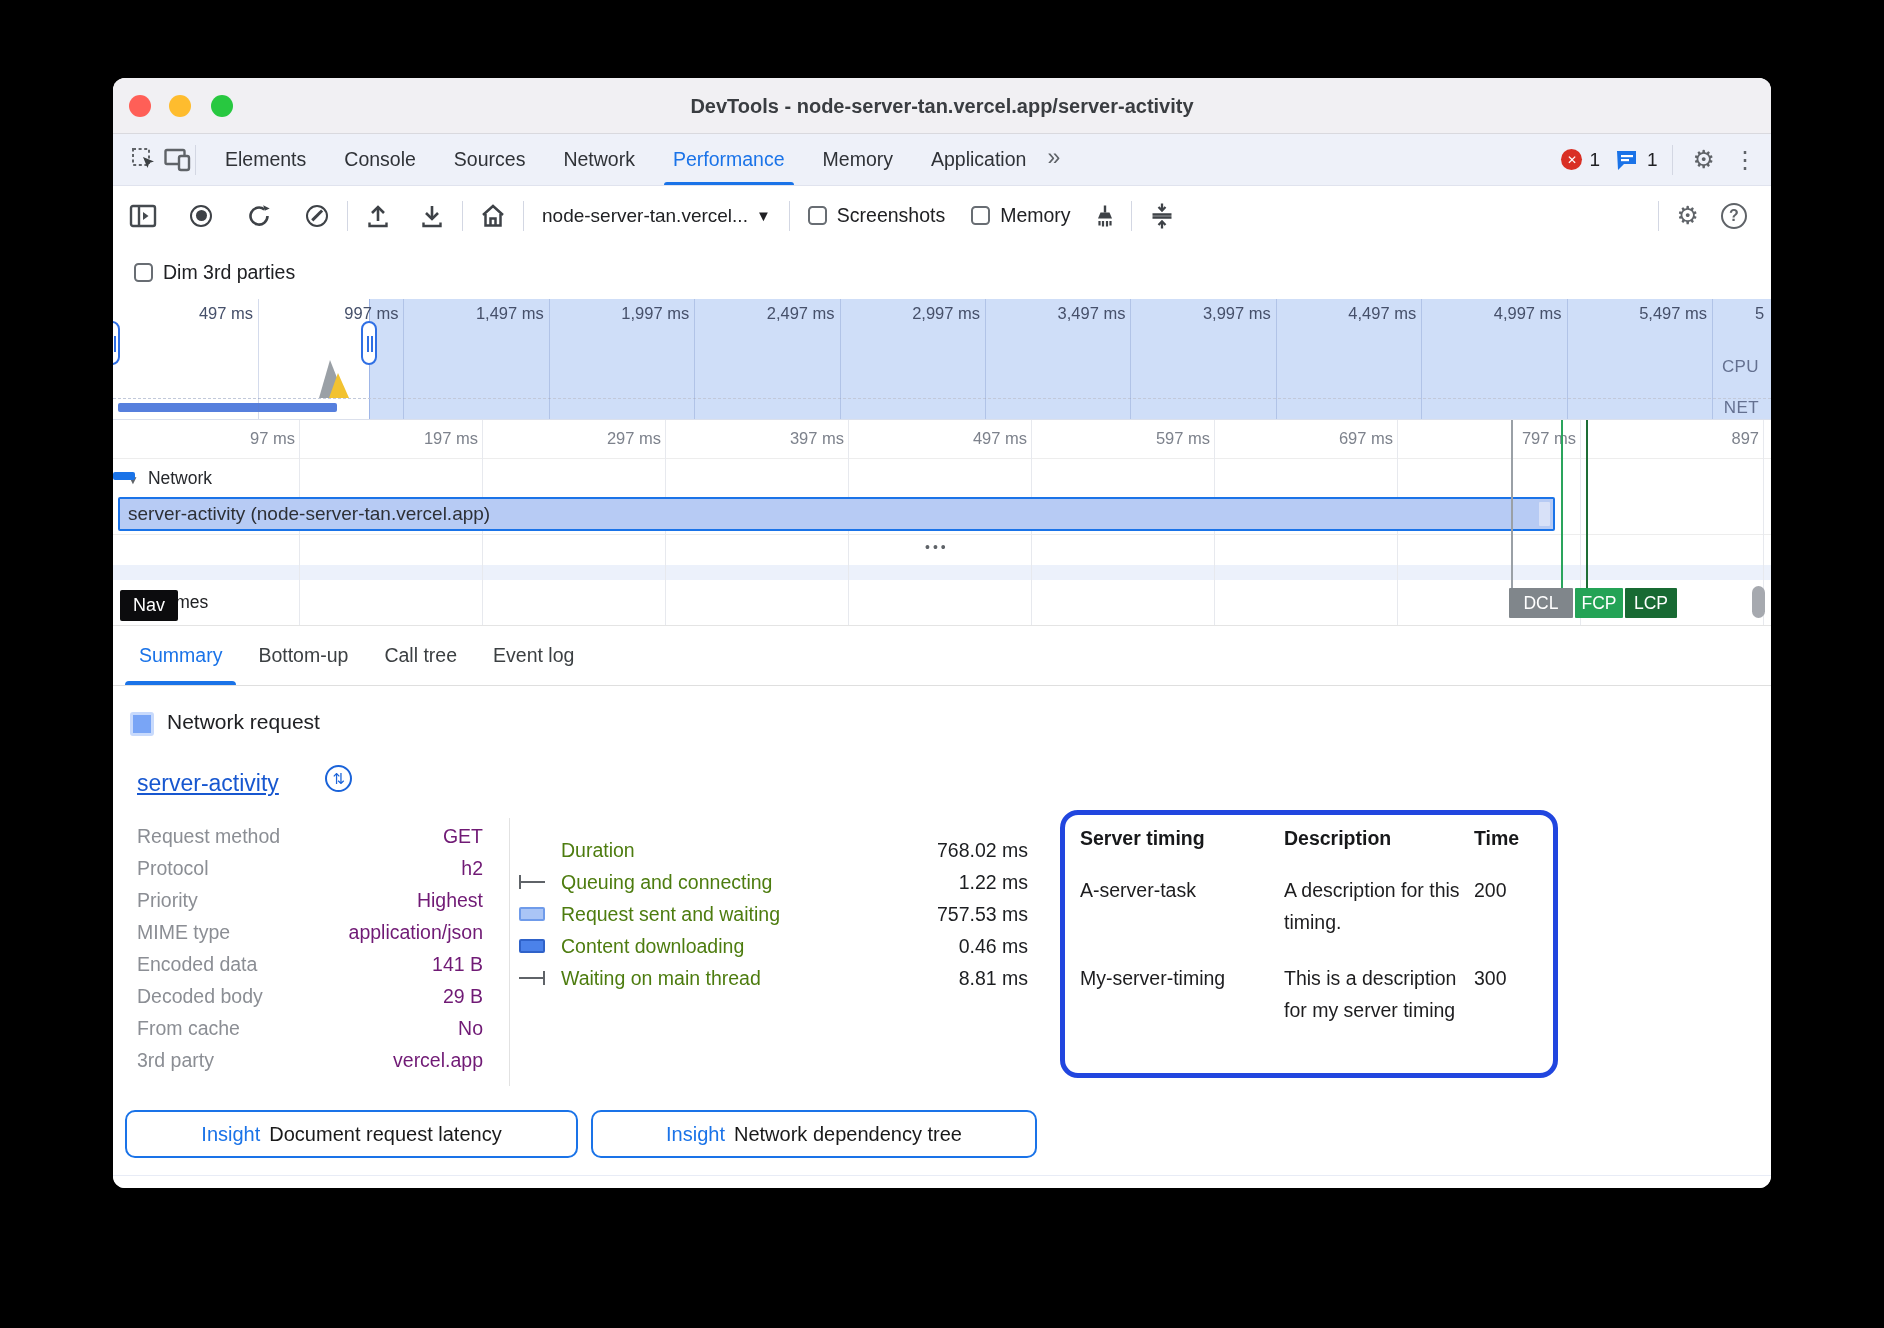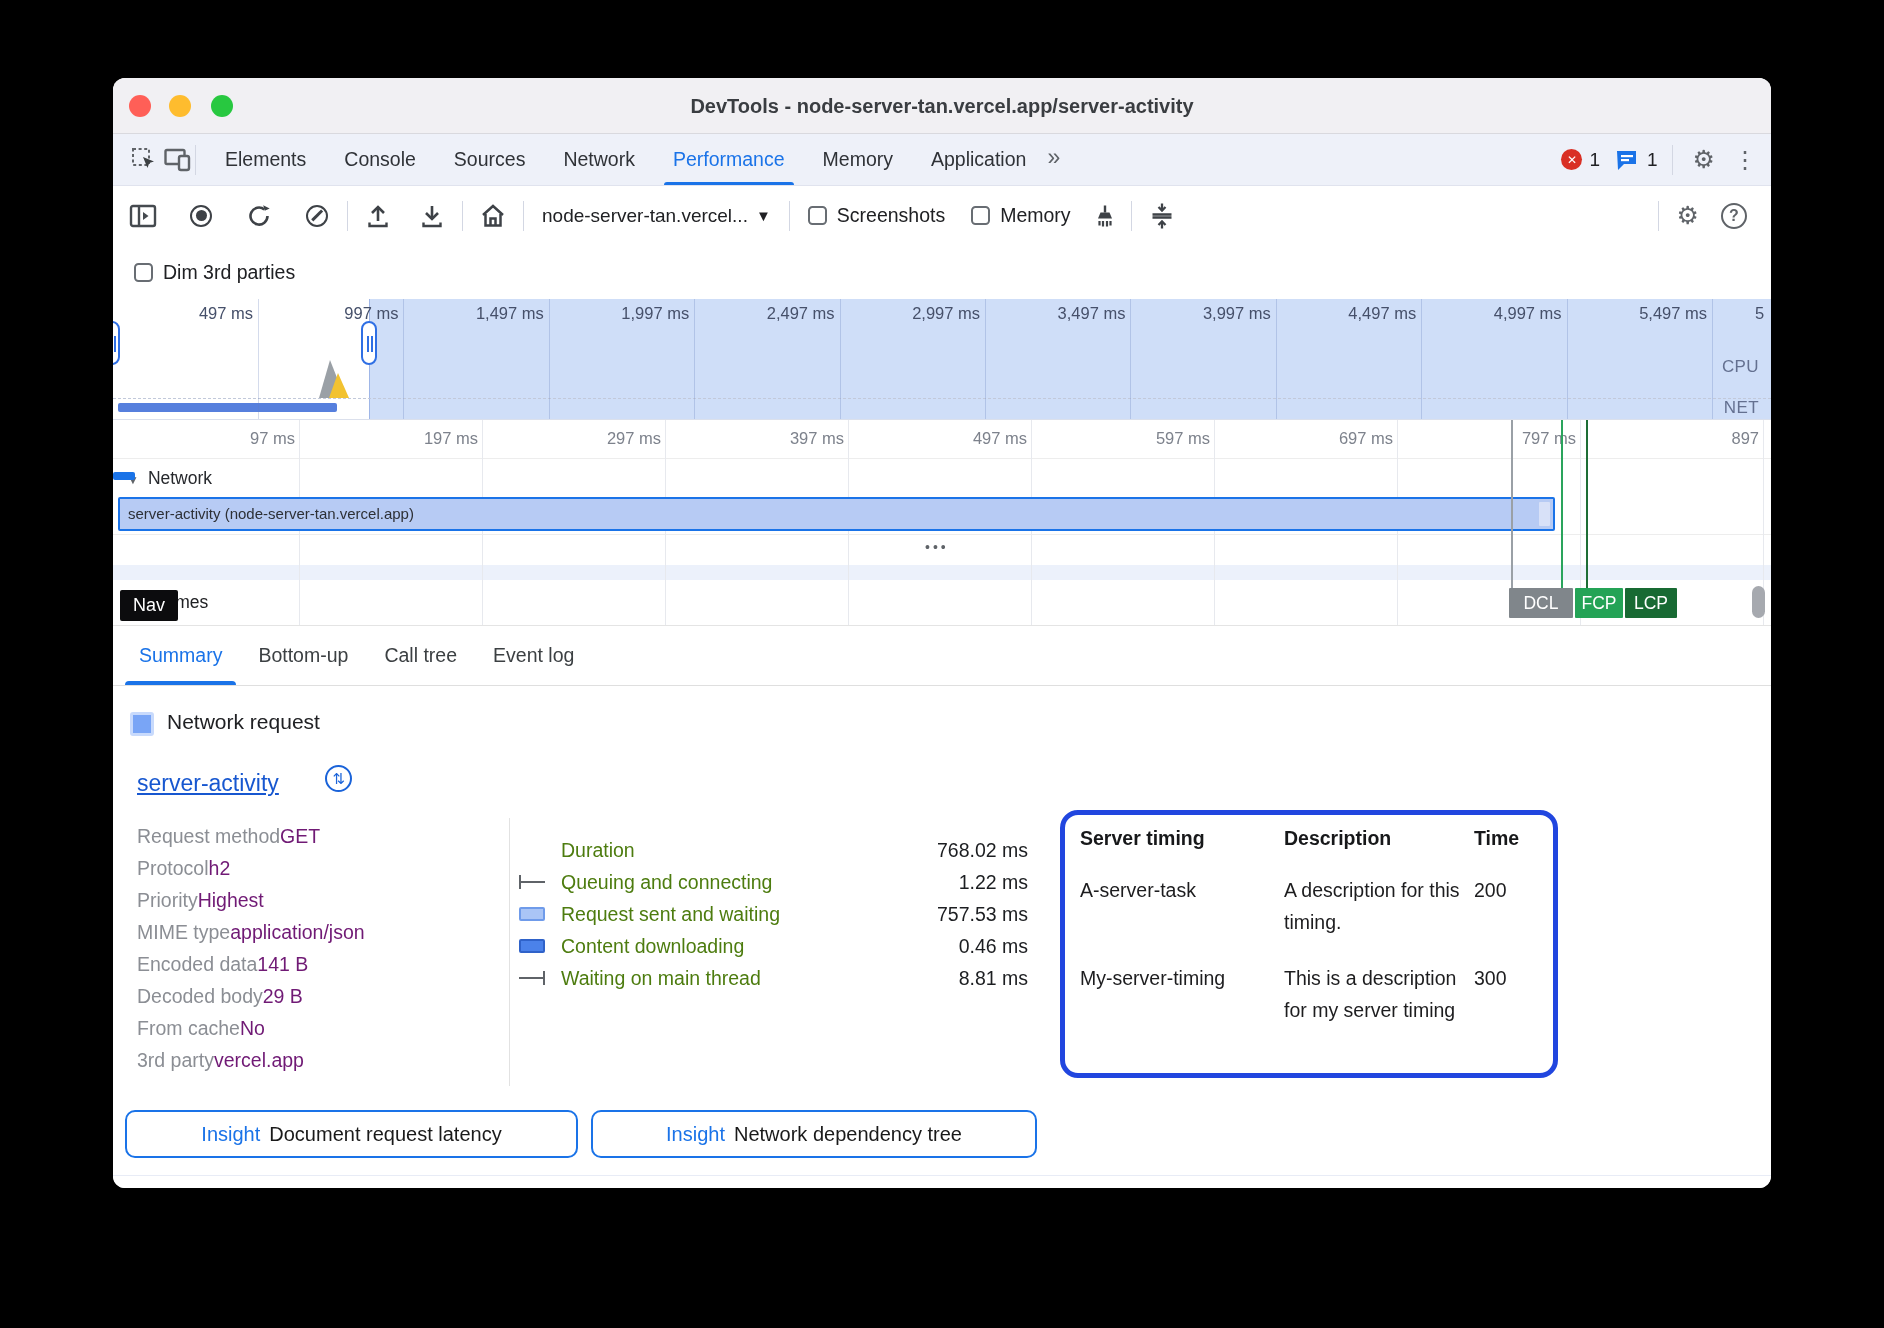--- a/index.html
+++ b/index.html
@@ -67,21 +67,21 @@
   .handle.left { left:-9px; } .handle.right { left:248px; }
   
   .detail { position:absolute; left:0; top:342px; right:0; height:205px; background:#fff; overflow:hidden; }
   .dt-grid { position:absolute; top:0; height:205px; width:1px; background:#e7e9ee; z-index:1; }
   .dt-tick { position:absolute; top:9px; font-size:16.5px; color:#7d828c; z-index:2; white-space:nowrap; }
   .dt-hr { position:absolute; left:0; right:0; height:1px; background:#ededed; z-index:1; }
   .trk-chip { position:absolute; left:0; top:52px; width:22px; height:8px; background:#1a73e8; border-radius:2px; z-index:3; }
   .trk-label { position:absolute; left:14px; top:48px; font-size:17.5px; color:#26282c; z-index:2; }
   .trk-label .tri { font-size:12px; color:#5f6368; margin-right:9px; }
   .req-bar { position:absolute; left:5px; top:77px; width:1437px; height:34px; background:#b7cbf4; border:2px solid #1a73e8; border-radius:2px; z-index:2; }
-  .req-bar .lbl { font-size:15px; color:#2d3036; line-height:30px; padding-left:8px; white-space:nowrap; overflow:hidden; }
+  .req-bar .lbl { font-size:19px; color:#2d3036; line-height:30px; padding-left:8px; white-space:nowrap; overflow:hidden; }
   .req-bar .tail { position:absolute; right:3px; top:3px; bottom:3px; width:11px; background:#d8e1f8; border-radius:1px; }
   .dots { position:absolute; left:812px; top:119px; font-size:14px; letter-spacing:3px; color:#5f6368; z-index:2; }
   .strip { position:absolute; left:0; top:145px; right:0; height:15px; background:#ecf1fb; z-index:0; }
   .frames-row { position:absolute; left:0; top:160px; right:0; height:45px; background:#fff; z-index:0; }
   .frames-lab { position:absolute; left:36px; top:172px; font-size:17.5px; color:#202124; z-index:2; }
   .nav-badge { position:absolute; left:7px; top:170px; height:31px; padding:0 13px; background:#0c0c0e; color:#fff; font-size:18px; line-height:31px; border-radius:2px; z-index:4; }
   .mk-line { position:absolute; top:0; height:168px; width:2px; z-index:2; }
   .mk-badge { position:absolute; top:168px; height:30px; color:#fff; font-size:17.5px; line-height:30px; text-align:center; z-index:4; border-radius:1px; }
   .dscroll { position:absolute; left:1639px; top:166px; width:13px; height:32px; background:#a6a9af; border-radius:7px; z-index:5; }
   
@@ -89,21 +89,21 @@
   .dtab { position:relative; display:flex; align-items:center; padding:0 18px; font-size:19.5px; color:#3c4043; }
   .dtab.sel { color:#1a73e8; }
   .dtab.sel::after { content:""; position:absolute; left:4px; right:4px; bottom:0; height:4px; background:#1a73e8; border-radius:4px 4px 0 0; }
   
   .summary { position:absolute; left:0; top:608px; right:0; bottom:0; background:#fff; }
   .swatch { position:absolute; left:17px; top:26px; width:24px; height:24px; background:#79a5f6; border:3px solid #c8dafc; border-radius:3px; }
   .sec-title { position:absolute; left:54px; top:24px; font-size:21px; color:#202124; }
   .req-link { position:absolute; left:24px; top:84px; font-size:23px; color:#1757d0; text-decoration:underline; }
   .reveal { position:absolute; left:212px; top:79px; width:27px; height:27px; border:2px solid #1a63d9; border-radius:50%; color:#1a63d9; font-size:15px; display:flex; align-items:center; justify-content:center; }
   #fields { position:absolute; left:24px; top:134px; width:346px; }
-  .frow { display:flex; height:32px; align-items:center; }
+  .frow { display:flex; justify-content:space-between; height:32px; align-items:center; }
   .flab { font-size:19.5px; color:#8b8e94; white-space:nowrap; }
   .fval { font-size:19.5px; color:#701a75; white-space:nowrap; }
   .vline { position:absolute; left:396px; top:132px; width:1px; height:268px; background:#e2e2e2; }
   #timing-rows { position:absolute; left:406px; top:148px; width:509px; }
   .trow { display:flex; align-items:center; height:32px; }
   .ticon { width:42px; display:flex; align-items:center; }
   .tlab { flex:1; font-size:19.5px; color:#4d7c0f; white-space:nowrap; }
   .tval { font-size:19.5px; color:#1c1e21; white-space:nowrap; }
   .ic-wl { width:26px; height:14px; border-left:2.5px solid #5f6368; position:relative; }
   .ic-wl::after { content:""; position:absolute; left:0; top:5.5px; width:24px; height:2.5px; background:#5f6368; }

